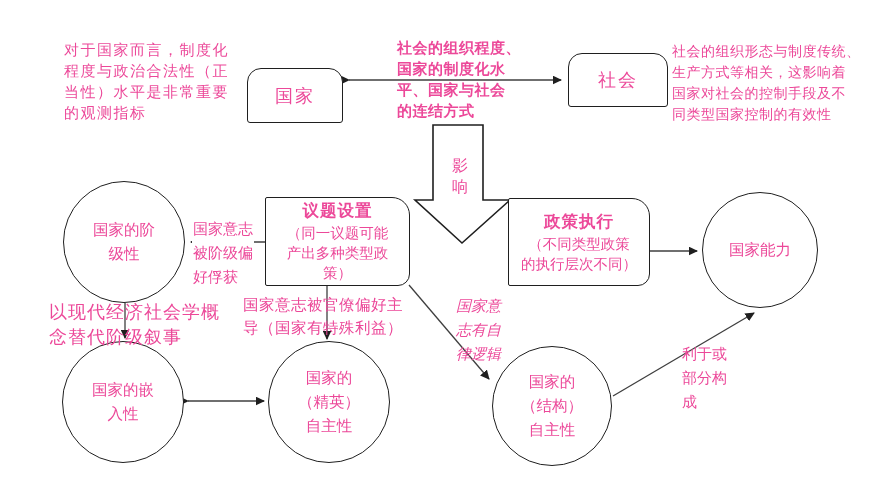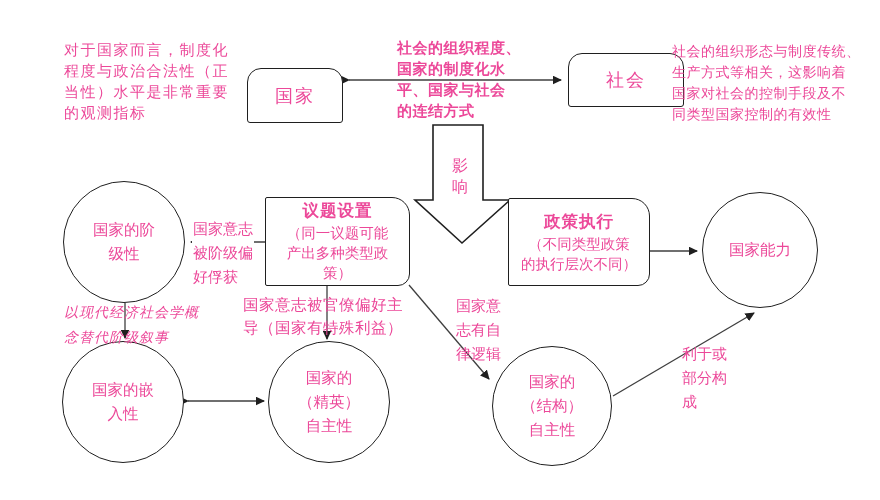--- a/index.html
+++ b/index.html
@@ -72,21 +72,21 @@
 
   <div class="note" style="left:672px;top:41px;font-size:14px;letter-spacing:0.5px;">社会的组织形态与制度传统、
 生产方式等相关，这影响着
 国家对社会的控制手段及不
 同类型国家控制的有效性</div>
 
   <div class="rbox topbox" style="left:247px;top:52px;width:96px;height:55px;margin-top:16px;">
     <span>国家</span>
   </div>
 
-  <div class="rbox topbox" style="left:568px;top:53px;width:116px;height:54px;">
+  <div class="rbox topbox" style="left:568px;top:53px;width:100px;height:54px;">
     <span>社会</span>
   </div>
 
   <div class="influence" style="left:443px;top:155px;width:34px;">影
 响</div>
 
   <div class="rbox procbox" style="left:265px;top:197px;width:145px;height:89px;">
     <div class="t">议题设置</div>
     <div class="s">（同一议题可能
 产出多种类型政
@@ -112,27 +112,27 @@
 自主性</div>
 
   <div class="circle" style="left:492px;top:346px;width:120px;height:120px;">国家的
 （结构）
 自主性</div>
 
   <div class="note" style="left:192px;top:217px;line-height:24px;background:#fff;padding:0 1px;z-index:1;">国家意志
 被阶级偏
 好俘获</div>
 
-  <div class="note" style="left:64px;top:300px;font-size:14px;line-height:25px;letter-spacing:1px;font-style:italic;">以现代经济社会学概
+  <div class="note" style="left:49px;top:300px;font-size:18px;line-height:25px;letter-spacing:1px;">以现代经济社会学概
 念替代阶级叙事</div>
 
   <div class="note" style="left:243px;top:293px;font-size:15.5px;line-height:23px;letter-spacing:0.5px;">国家意志被官僚偏好主
 导（国家有特殊利益）</div>
 
-  <div class="note" style="left:456px;top:294px;line-height:24px;">国家意
+  <div class="note" style="left:456px;top:294px;line-height:24px;font-style:italic;">国家意
 志有自
 律逻辑</div>
 
   <div class="note" style="left:682px;top:342px;line-height:24px;">利于或
 部分构
 成</div>
 
 </div>
 
 </body></html>

